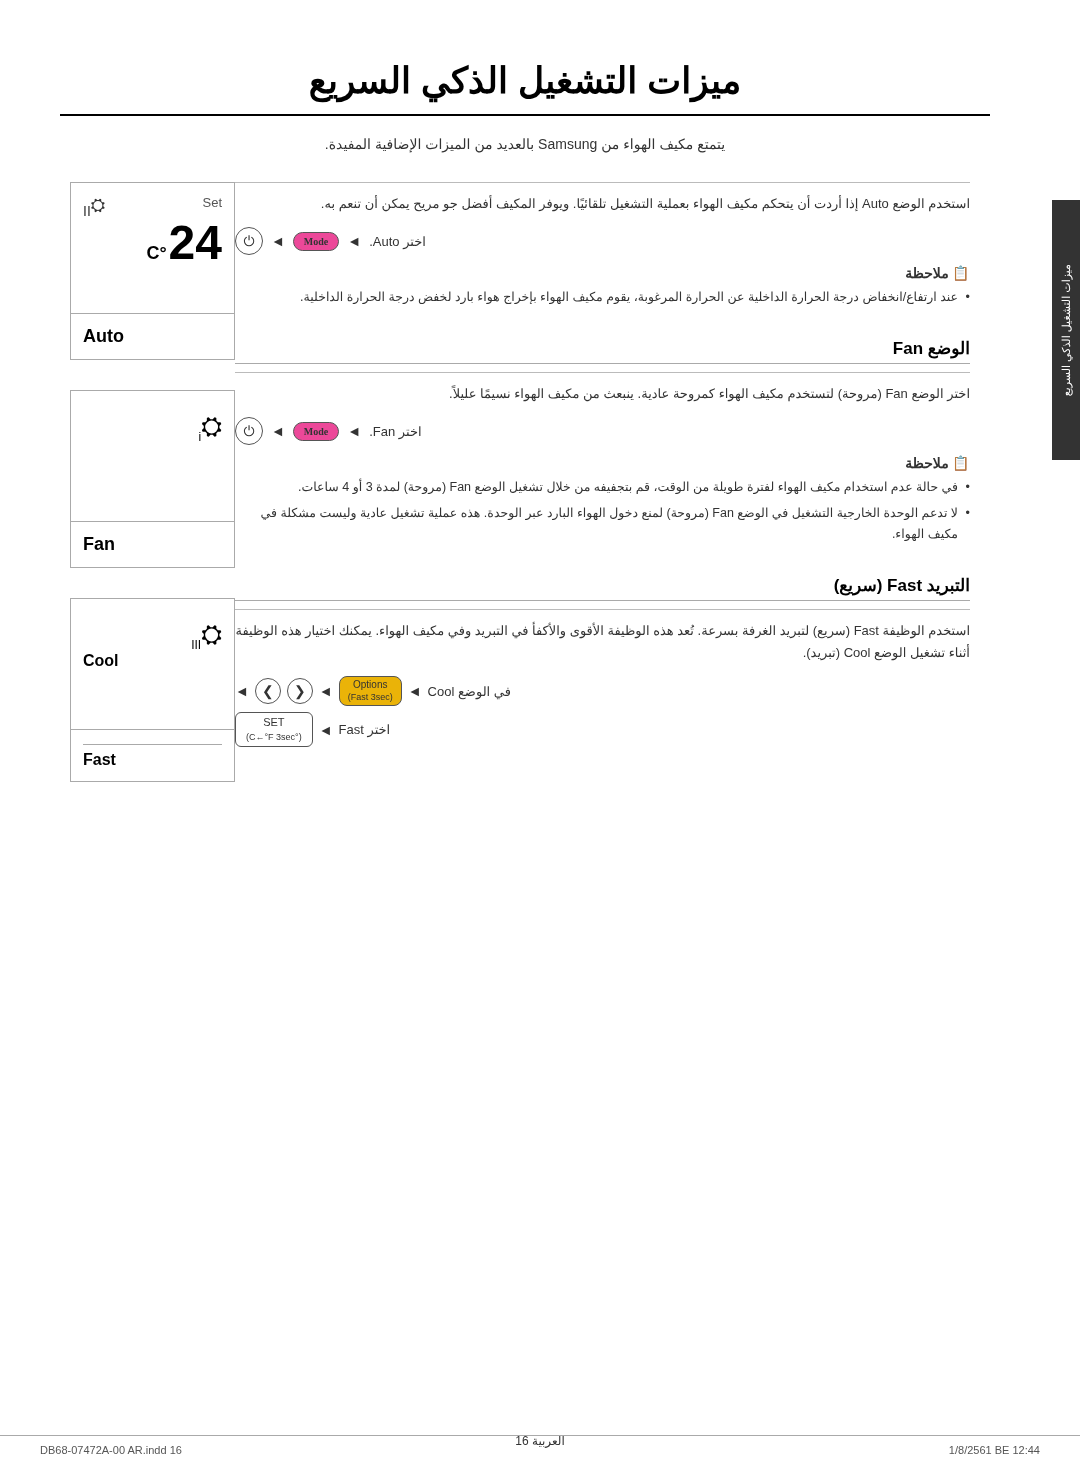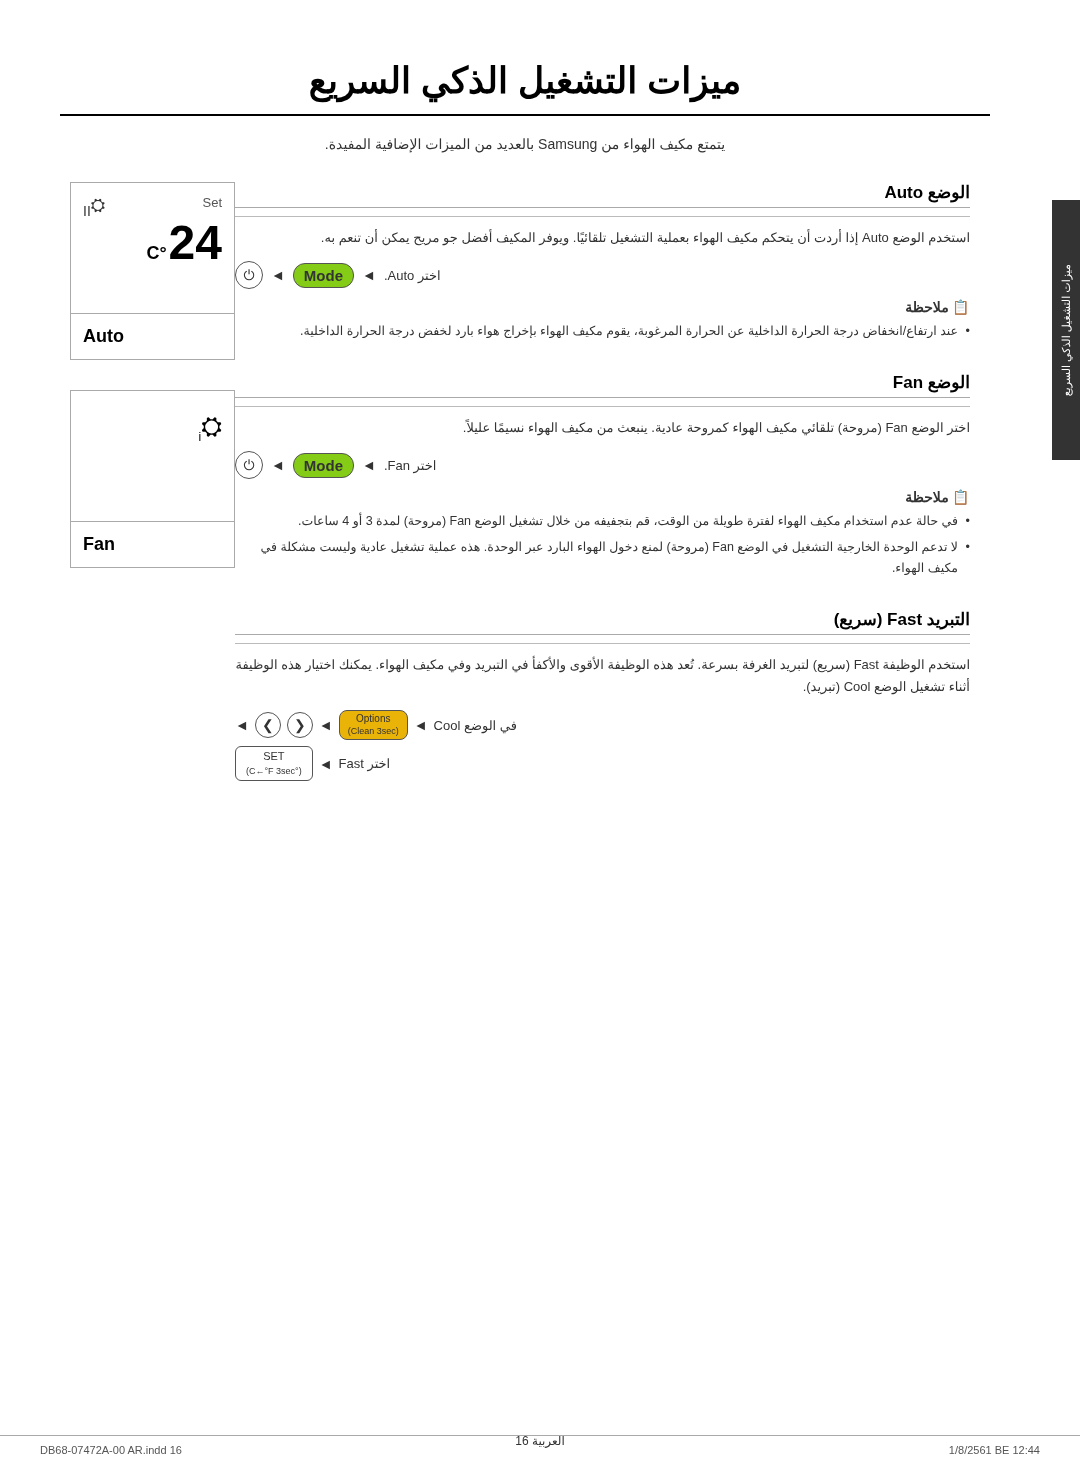--- a/index.html
+++ b/index.html
@@ -121,24 +121,25 @@
       color: #333;
     }
     .arrow-icon {
       font-size: 14px;
       color: #333;
     }
     .btn-mode {
       border: 1.5px solid #555;
       border-radius: 12px;
       padding: 3px 10px;
-      font-size: 15px;
-      background: #84cc16;
-      color: #333;
-      font-weight: bold;
+      font-size: 10px;
+      background: #ec4899;
+      color: #333;
+      font-weight: bold;
+      font-family: Liberation Serif, serif;
     }
     .btn-power {
       border: 1.5px solid #555;
       border-radius: 50%;
       width: 28px;
       height: 28px;
       display: flex;
       align-items: center;
       justify-content: center;
       font-size: 14px;
@@ -334,21 +335,20 @@
 
   <h1 class="page-title">ميزات التشغيل الذكي السريع</h1>
   <div class="title-underline"></div>
   <p class="subtitle">يتمتع مكيف الهواء من Samsung بالعديد من الميزات الإضافية المفيدة.</p>
 
   <div class="layout-container">
 
     <div class="text-column">
 
       <div class="section">
-        <div class="section-title">الوضع Auto</div>
         <hr class="section-divider">
         <p class="section-body">استخدم الوضع Auto إذا أردت أن يتحكم مكيف الهواء بعملية التشغيل تلقائيًا. ويوفر المكيف أفضل جو مريح يمكن أن تنعم به.</p>
         <div class="command-row">
           <span class="command-text">اختر Auto.</span>
           <span class="arrow-icon">◄</span>
           <div class="btn-mode">Mode</div>
           <span class="arrow-icon">◄</span>
           <div class="btn-power">⏻</div>
         </div>
         <div class="note-box">
@@ -356,21 +356,21 @@
             <span>📋</span>
             <span>ملاحظة</span>
           </div>
           <div class="note-item">عند ارتفاع/انخفاض درجة الحرارة الداخلية عن الحرارة المرغوبة، يقوم مكيف الهواء بإخراج هواء بارد لخفض درجة الحرارة الداخلية.</div>
         </div>
       </div>
 
       <div class="section">
         <div class="section-title">الوضع Fan</div>
         <hr class="section-divider">
-        <p class="section-body">اختر الوضع Fan (مروحة) تلقائي مكيف الهواء كمروحة عادية. ينبعث من مكيف الهواء نسيمًا عليلاً.</p>
+        <p class="section-body">اختر الوضع Fan (مروحة) لتستخدم مكيف الهواء كمروحة عادية. ينبعث من مكيف الهواء نسيمًا عليلاً.</p>
         <div class="command-row">
           <span class="command-text">اختر Fan.</span>
           <span class="arrow-icon">◄</span>
           <div class="btn-mode">Mode</div>
           <span class="arrow-icon">◄</span>
           <div class="btn-power">⏻</div>
         </div>
         <div class="note-box">
           <div class="note-title">
             <span>📋</span>
@@ -382,21 +382,21 @@
       </div>
 
       <div class="section">
         <div class="section-title">التبريد Fast (سريع)</div>
         <hr class="section-divider">
         <p class="section-body">استخدم الوظيفة Fast (سريع) لتبريد الغرفة بسرعة. تُعد هذه الوظيفة الأقوى والأكفأ في التبريد وفي مكيف الهواء. يمكنك اختيار هذه الوظيفة أثناء تشغيل الوضع Cool (تبريد).</p>
 
         <div class="command-row2">
           <span class="command-text">في الوضع Cool</span>
           <span class="arrow-icon">◄</span>
-          <div class="btn-options">Options<br><span style="font-size:9px;">(Clean 3sec)</span></div>
+          <div class="btn-options">Options<br><span style="font-size:9px;">(Fast 3sec)</span></div>
           <span class="arrow-icon">◄</span>
           <div class="btn-arrow">❮</div>
           <div class="btn-arrow">❯</div>
           <span class="arrow-icon">◄</span>
         </div>
 
         <div class="command-row2">
           <span class="command-text">اختر Fast</span>
           <span class="arrow-icon">◄</span>
           <div class="btn-set">SET<br><span style="font-size:9px;">(°C←°F 3sec)</span></div>
@@ -427,20 +427,31 @@
         <div class="display-panel-top">
           <div style="text-align:right; padding-top:8px;">
             <span style="font-size:26px;">⛭<sub style="font-size:12px;">i</sub></span>
           </div>
         </div>
         <div class="display-panel-bottom">
           <div class="panel-mode-label">Fan</div>
         </div>
       </div>
 
+      <div class="display-panel">
+        <div class="display-panel-top">
+          <div style="text-align:right; padding-top:8px;">
+            <span style="font-size:26px;">⛭<sub style="font-size:12px;">III</sub></span>
+          </div>
+          <div class="panel-cool-label">Cool</div>
+        </div>
+        <div class="display-panel-bottom">
+          <div class="panel-fast-label">Fast</div>
+        </div>
+      </div>
 
     </div>
   </div>
 
 </div>
 
 <div class="footer">
   <span class="footer-left">DB68-07472A-00 AR.indd  16</span>
   <span class="footer-page">16  العربية</span>
   <span class="footer-right">1/8/2561 BE  12:44</span>

